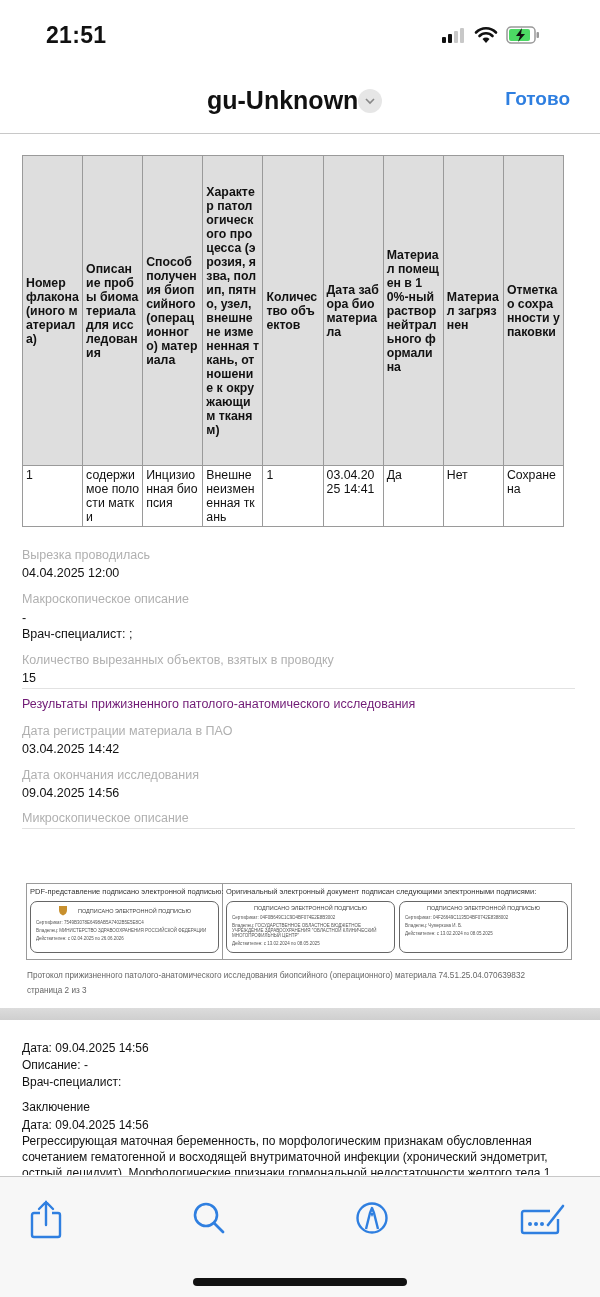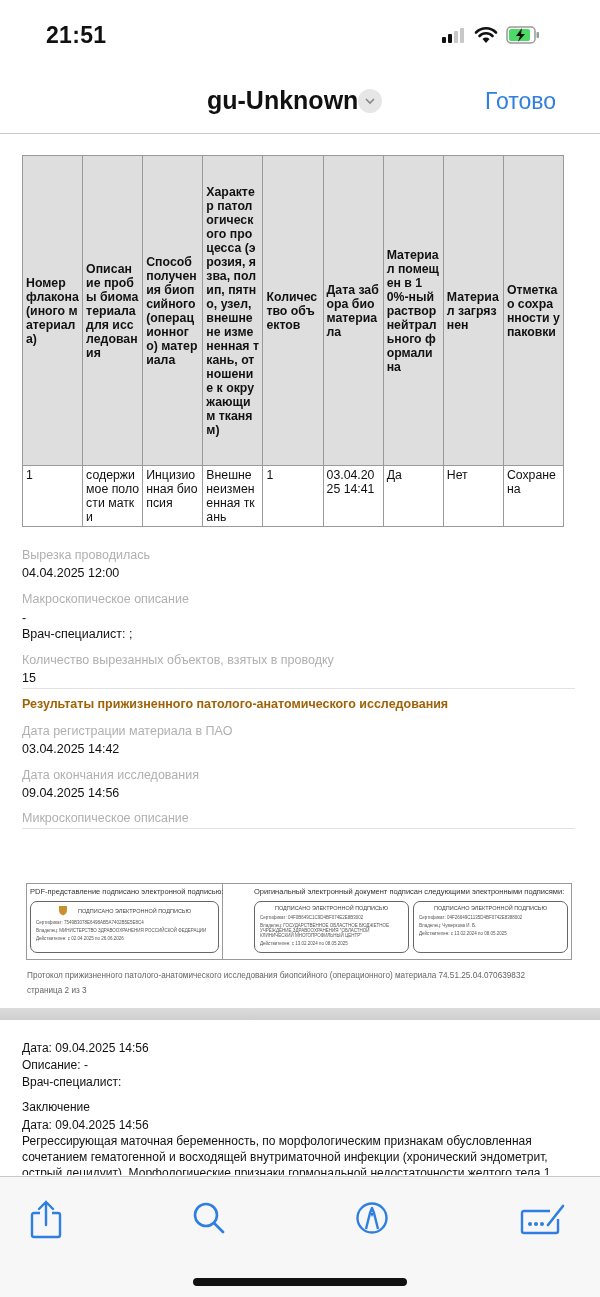--- a/index.html
+++ b/index.html
@@ -3,34 +3,34 @@
 <meta charset="utf-8">
 <style>
   * { box-sizing: border-box; margin: 0; padding: 0; }
   body { width: 600px; height: 1297px; background: #fff; font-family: "Liberation Sans", sans-serif; color: #111; overflow: hidden; position: relative; }
   .statusbar { position: absolute; top: 0; left: 0; width: 564px; height: 70px; }
   .status-time { position: absolute; left: 46px; top: 22px; font-size: 23px; font-weight: bold; letter-spacing: 0.3px; }
   .status-icons { position: absolute; right: 24px; top: 26px; display: flex; align-items: center; gap: 8px; }
   .navbar { position: absolute; top: 70px; left: 0; width: 600px; height: 64px; border-bottom: 1px solid #c8c8c8; }
   .nav-title { position: absolute; left: 207px; top: 16px; font-size: 25px; font-weight: bold; color: #111; display: flex; align-items: center; }
   .chev { width: 24px; height: 24px; border-radius: 50%; background: #e6e6e6; display: inline-flex; align-items: center; justify-content: center; }
-  .nav-done { position: absolute; right: 44px; top: 18px; font-size: 23px; font-weight: normal; color: #2f7fe0; }
+  .nav-done { position: absolute; right: 30px; top: 18px; font-size: 19px; font-weight: bold; color: #2f7fe0; }
   .doc { position: absolute; top: 135px; left: 0; width: 600px; height: 1040px; overflow: hidden; }
   table.bio { position: absolute; left: 22px; top: 20px; border-collapse: collapse; width: 542px; font-size: 12.3px; line-height: 14px; }
   table.bio th, table.bio td { border: 1px solid #9a9a9a; vertical-align: top; padding: 2px 3px; text-align: left; width: 60px; word-break: break-all; }
   table.bio th { background: #dedede; font-weight: bold; vertical-align: middle; height: 310px; }
   table.bio td { height: 61px; }
   .field { position: absolute; left: 22px; font-size: 12.5px; }
   .flabel { color: #b0b0b0; text-align: right; }
   .fval { color: #111; }
   .hr { position: absolute; left: 22px; width: 553px; height: 1px; background: #e2e2e2; }
-  .section-title { position: absolute; left: 22px; font-size: 12.5px; font-weight: bold; color: #a16207; text-align: right; }
+  .section-title { position: absolute; left: 22px; font-size: 12.5px; font-weight: normal; color: #701a75; text-align: right; }
   .sigbox { position: absolute; left: 26px; top: 748px; width: 546px; height: 77px; border: 1px solid #9a9a9a; display: flex; }
   .sig-left { width: 196px; border-right: 1px solid #9a9a9a; padding: 3px 3px; }
-  .sig-right { flex: 1; padding: 3px 3px; margin-left: 28px; }
+  .sig-right { flex: 1; padding: 3px 3px; }
   .sig-title { font-size: 7.5px; color: #333; white-space: nowrap; }
   .stamp { border: 1px solid #666; border-radius: 7px; padding: 3px 5px; height: 52px; margin-top: 5px; font-size: 4.5px; color: #555; }
   .stamp-head { font-size: 5.5px; text-align: center; color: #444; margin-bottom: 4px; display: flex; align-items: center; justify-content: center; gap: 10px; }
   .stamp p { margin-bottom: 3px; }
   .stamps-row { display: flex; gap: 4px; }
   .stamps-row .stamp { flex: 1; }
   .footer-note { position: absolute; left: 27px; top: 833px; font-size: 8.2px; color: #666; line-height: 15px; }
   .page-gap { position: absolute; left: 0; top: 873px; width: 600px; height: 12px; background: linear-gradient(#dcdcdc,#cfcfcf); }
   .p3 { position: absolute; left: 22px; font-size: 12px; color: #111; }
   .toolbar { position: absolute; top: 1176px; left: 0; width: 600px; height: 121px; background: #f7f7f7; border-top: 1px solid #c8c8c8; }

